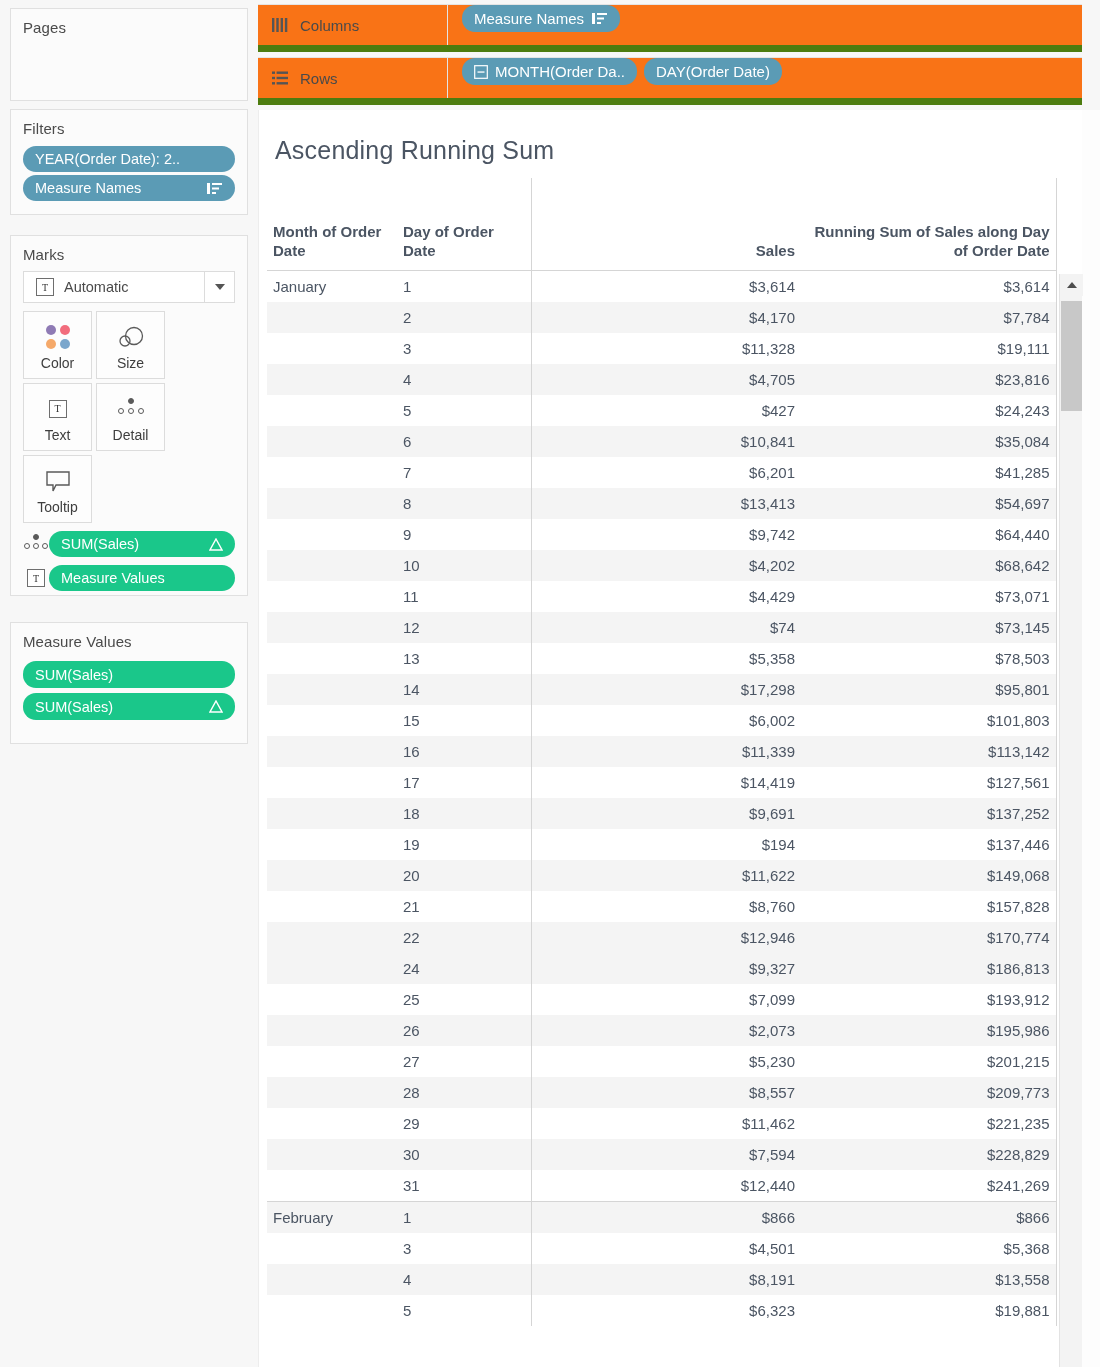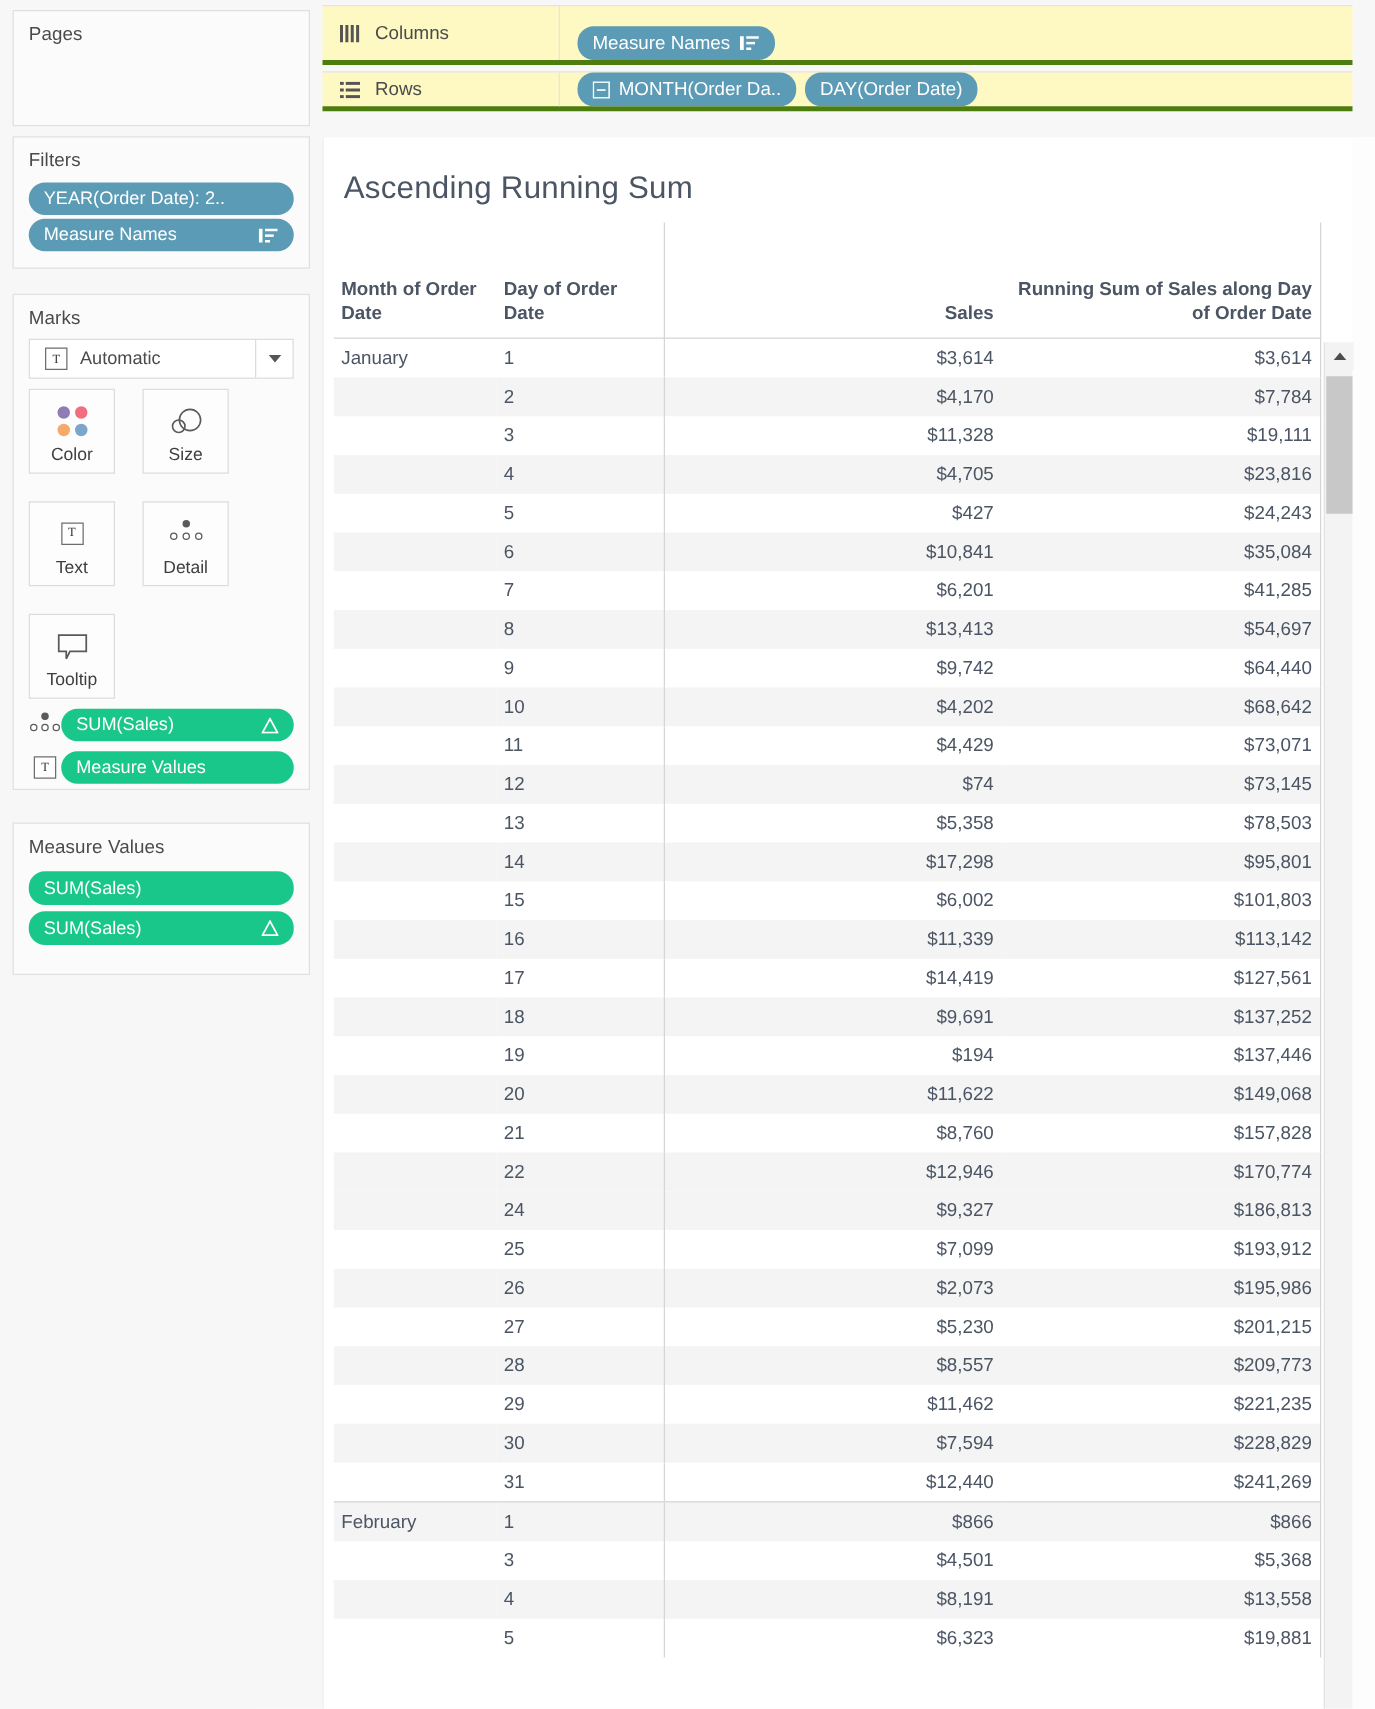--- a/index.html
+++ b/index.html
@@ -80,21 +80,21 @@
     border-top: 6px solid #555;
   }
   .t-box {
     width: 18px; height: 18px;
     border: 1px solid #6e6e6e;
     display: flex; align-items: center; justify-content: center;
     font-size: 10px; color: #333;
     font-family: "Liberation Serif", serif;
     background: #fff;
   }
-  .mark-buttons { display: flex; flex-wrap: wrap; margin: 0 12px; gap: 22px; align-items: center; }
+  .mark-buttons { display: flex; flex-wrap: wrap; margin: 0 12px; gap: 4px; align-items: center; }
   .mark-btn {
     width: 69px; height: 68px;
     border: 1px solid #dcdcdc;
     background: #fdfdfd;
     display: flex; flex-direction: column;
     align-items: center; justify-content: center;
   }
   .mark-btn .glyph { height: 34px; display:flex; align-items:center; justify-content:center; }
   .mark-btn .cap { font-size: 14px; color: #3e3e3e; margin-top: 1px; }
   .color-dots { display: grid; grid-template-columns: 10px 10px; gap: 4px; }
@@ -106,27 +106,27 @@
   }
   .dots-detail i.filled { background: #5a5a5a; }
   .marks-pill-row { display: flex; align-items: center; margin: 8px 12px 0 12px; }
   .marks-pill-row .lead-ico { width: 26px; display:flex; align-items:center; justify-content:center; }
   .marks-pill-row .pill { flex: 1; }
 
   
   .shelf {
     position: absolute; left: 258px;
     width: 842px;
-    background: #fef9c3;
+    background: #f97316;
     border-top: 1px solid #e4e4e4;
-    border-bottom: 4px solid #4d7c0f;
-    display: flex; align-items: flex-end;
+    border-bottom: 7px solid #4d7c0f;
+    display: flex; align-items: flex-start;
   }
   #columns-shelf { top: 4px; height: 48px; }
-  #rows-shelf { top: 57px; height: 32px; }
+  #rows-shelf { top: 57px; height: 48px; }
   .shelf-label-box {
     width: 190px; height: 100%;
     display: flex; align-items: center;
     border-right: 1px solid #e4e4e4;
   }
   .shelf-ico { margin-left: 12px; width: 20px; display:flex; align-items:center; justify-content:center; }
   .shelf-label { font-size: 15px; color: #4a4a4a; margin-left: 10px; }
   .shelf-content { display: flex; align-items: center; gap: 7px; padding-left: 14px; }
   .shelf-content .pill { height: 27px; font-size: 15px; }
 

